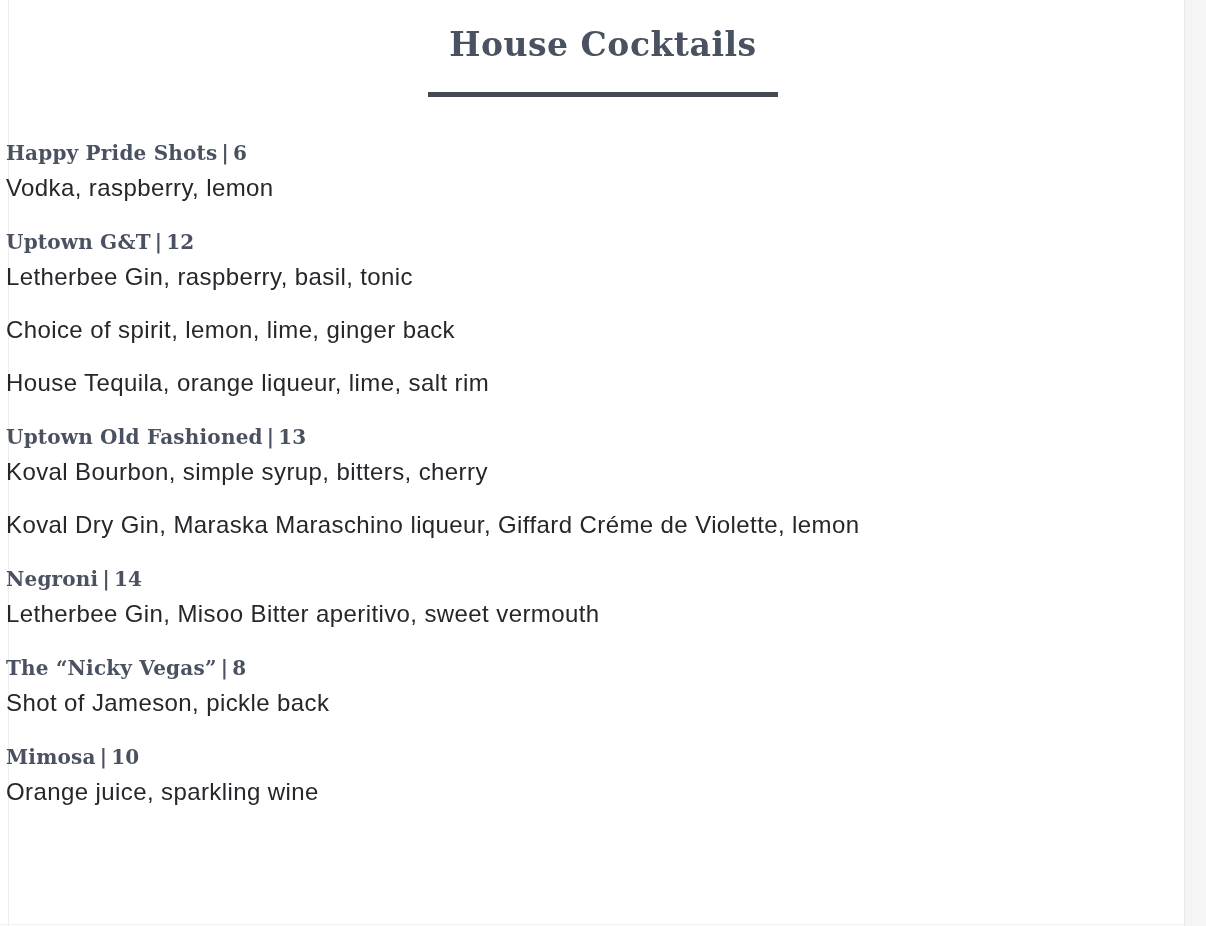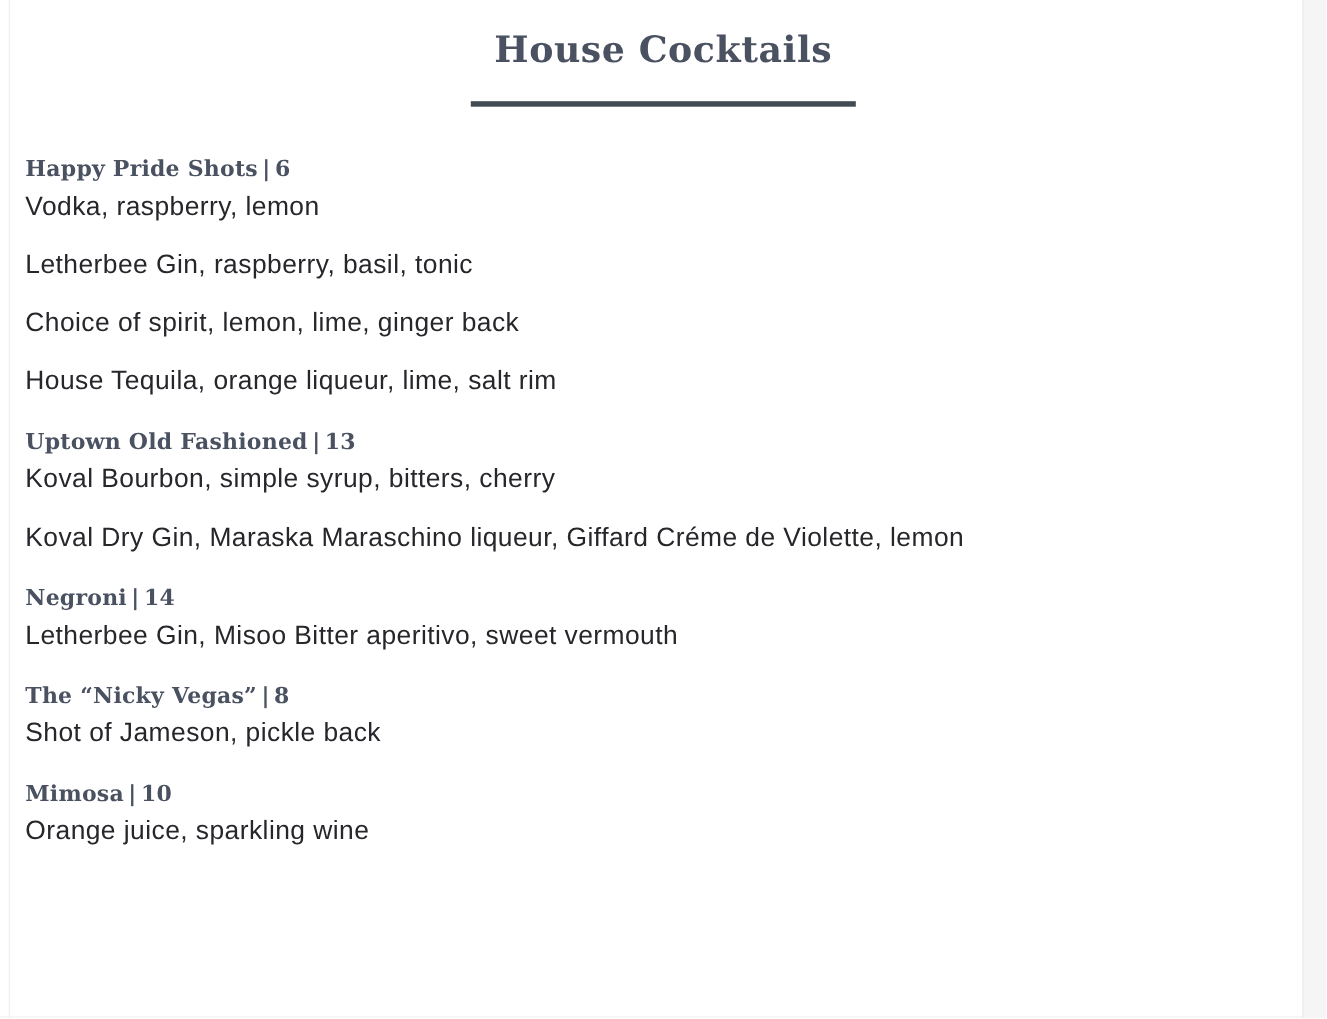--- a/index.html
+++ b/index.html
@@ -68,21 +68,21 @@
     height: 5px;
     background: #434a53;
     margin: 28px auto 0 auto;
     
     position: relative;
     left: 11px;
   }
 
   .menu-list {
     margin-top: 42px;
-    padding-left: 23px;
+    padding-left: 6px;
     padding-right: 23px;
   }
 
   .menu-item {
     margin-bottom: 27px;
   }
 
   .item-name-line {
     font-family: "DejaVu Serif", "Liberation Serif", serif;
     font-weight: 700;
@@ -124,20 +124,23 @@
     <div class="menu-list">
 
         <div class="menu-item">
           <div class="item-name-line">
             <span>Happy Pride Shots</span><span class="item-sep">|</span><span>6</span>
           </div>
           <div class="item-desc">Vodka, raspberry, lemon</div>
         </div>
 
         <div class="menu-item">
+          <div class="item-name-line">
+            <span>Uptown G&amp;T</span><span class="item-sep">|</span><span>12</span>
+          </div>
           <div class="item-desc">Letherbee Gin, raspberry, basil, tonic</div>
         </div>
 
         <div class="menu-item">
           <div class="item-desc">Choice of spirit, lemon, lime, ginger back</div>
         </div>
 
         <div class="menu-item">
           <div class="item-desc">House Tequila, orange liqueur, lime, salt rim</div>
         </div>

